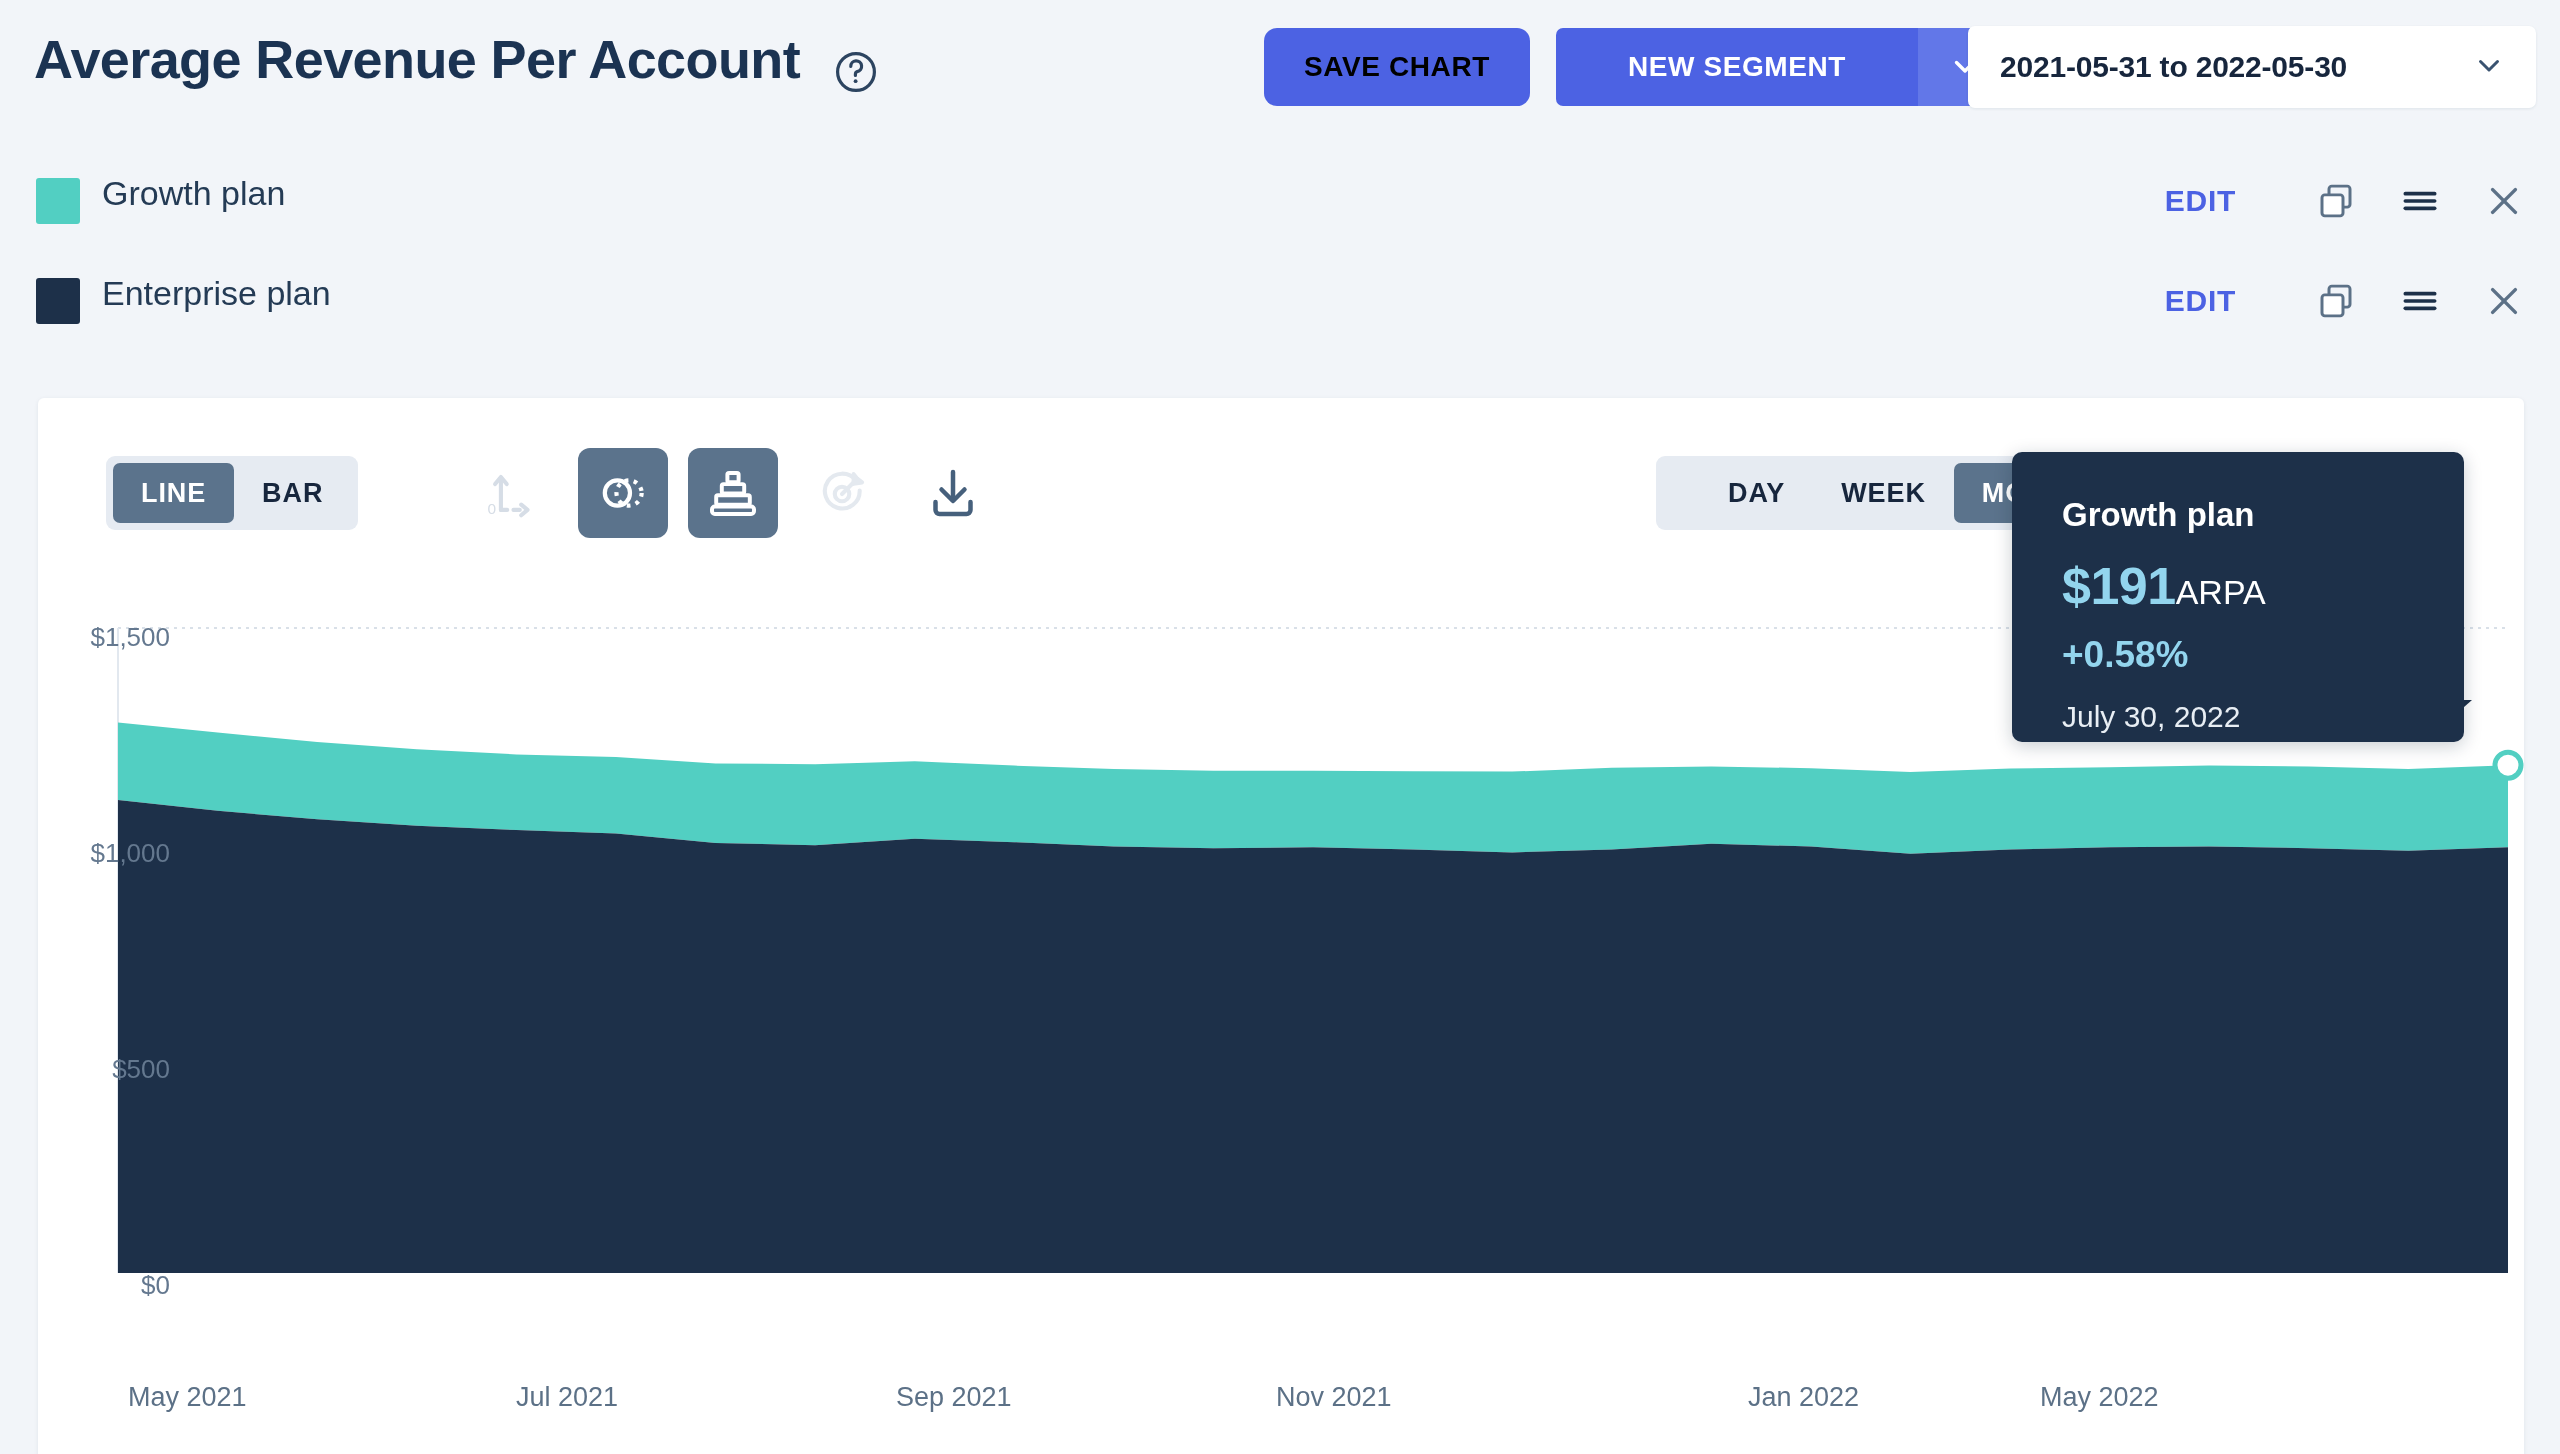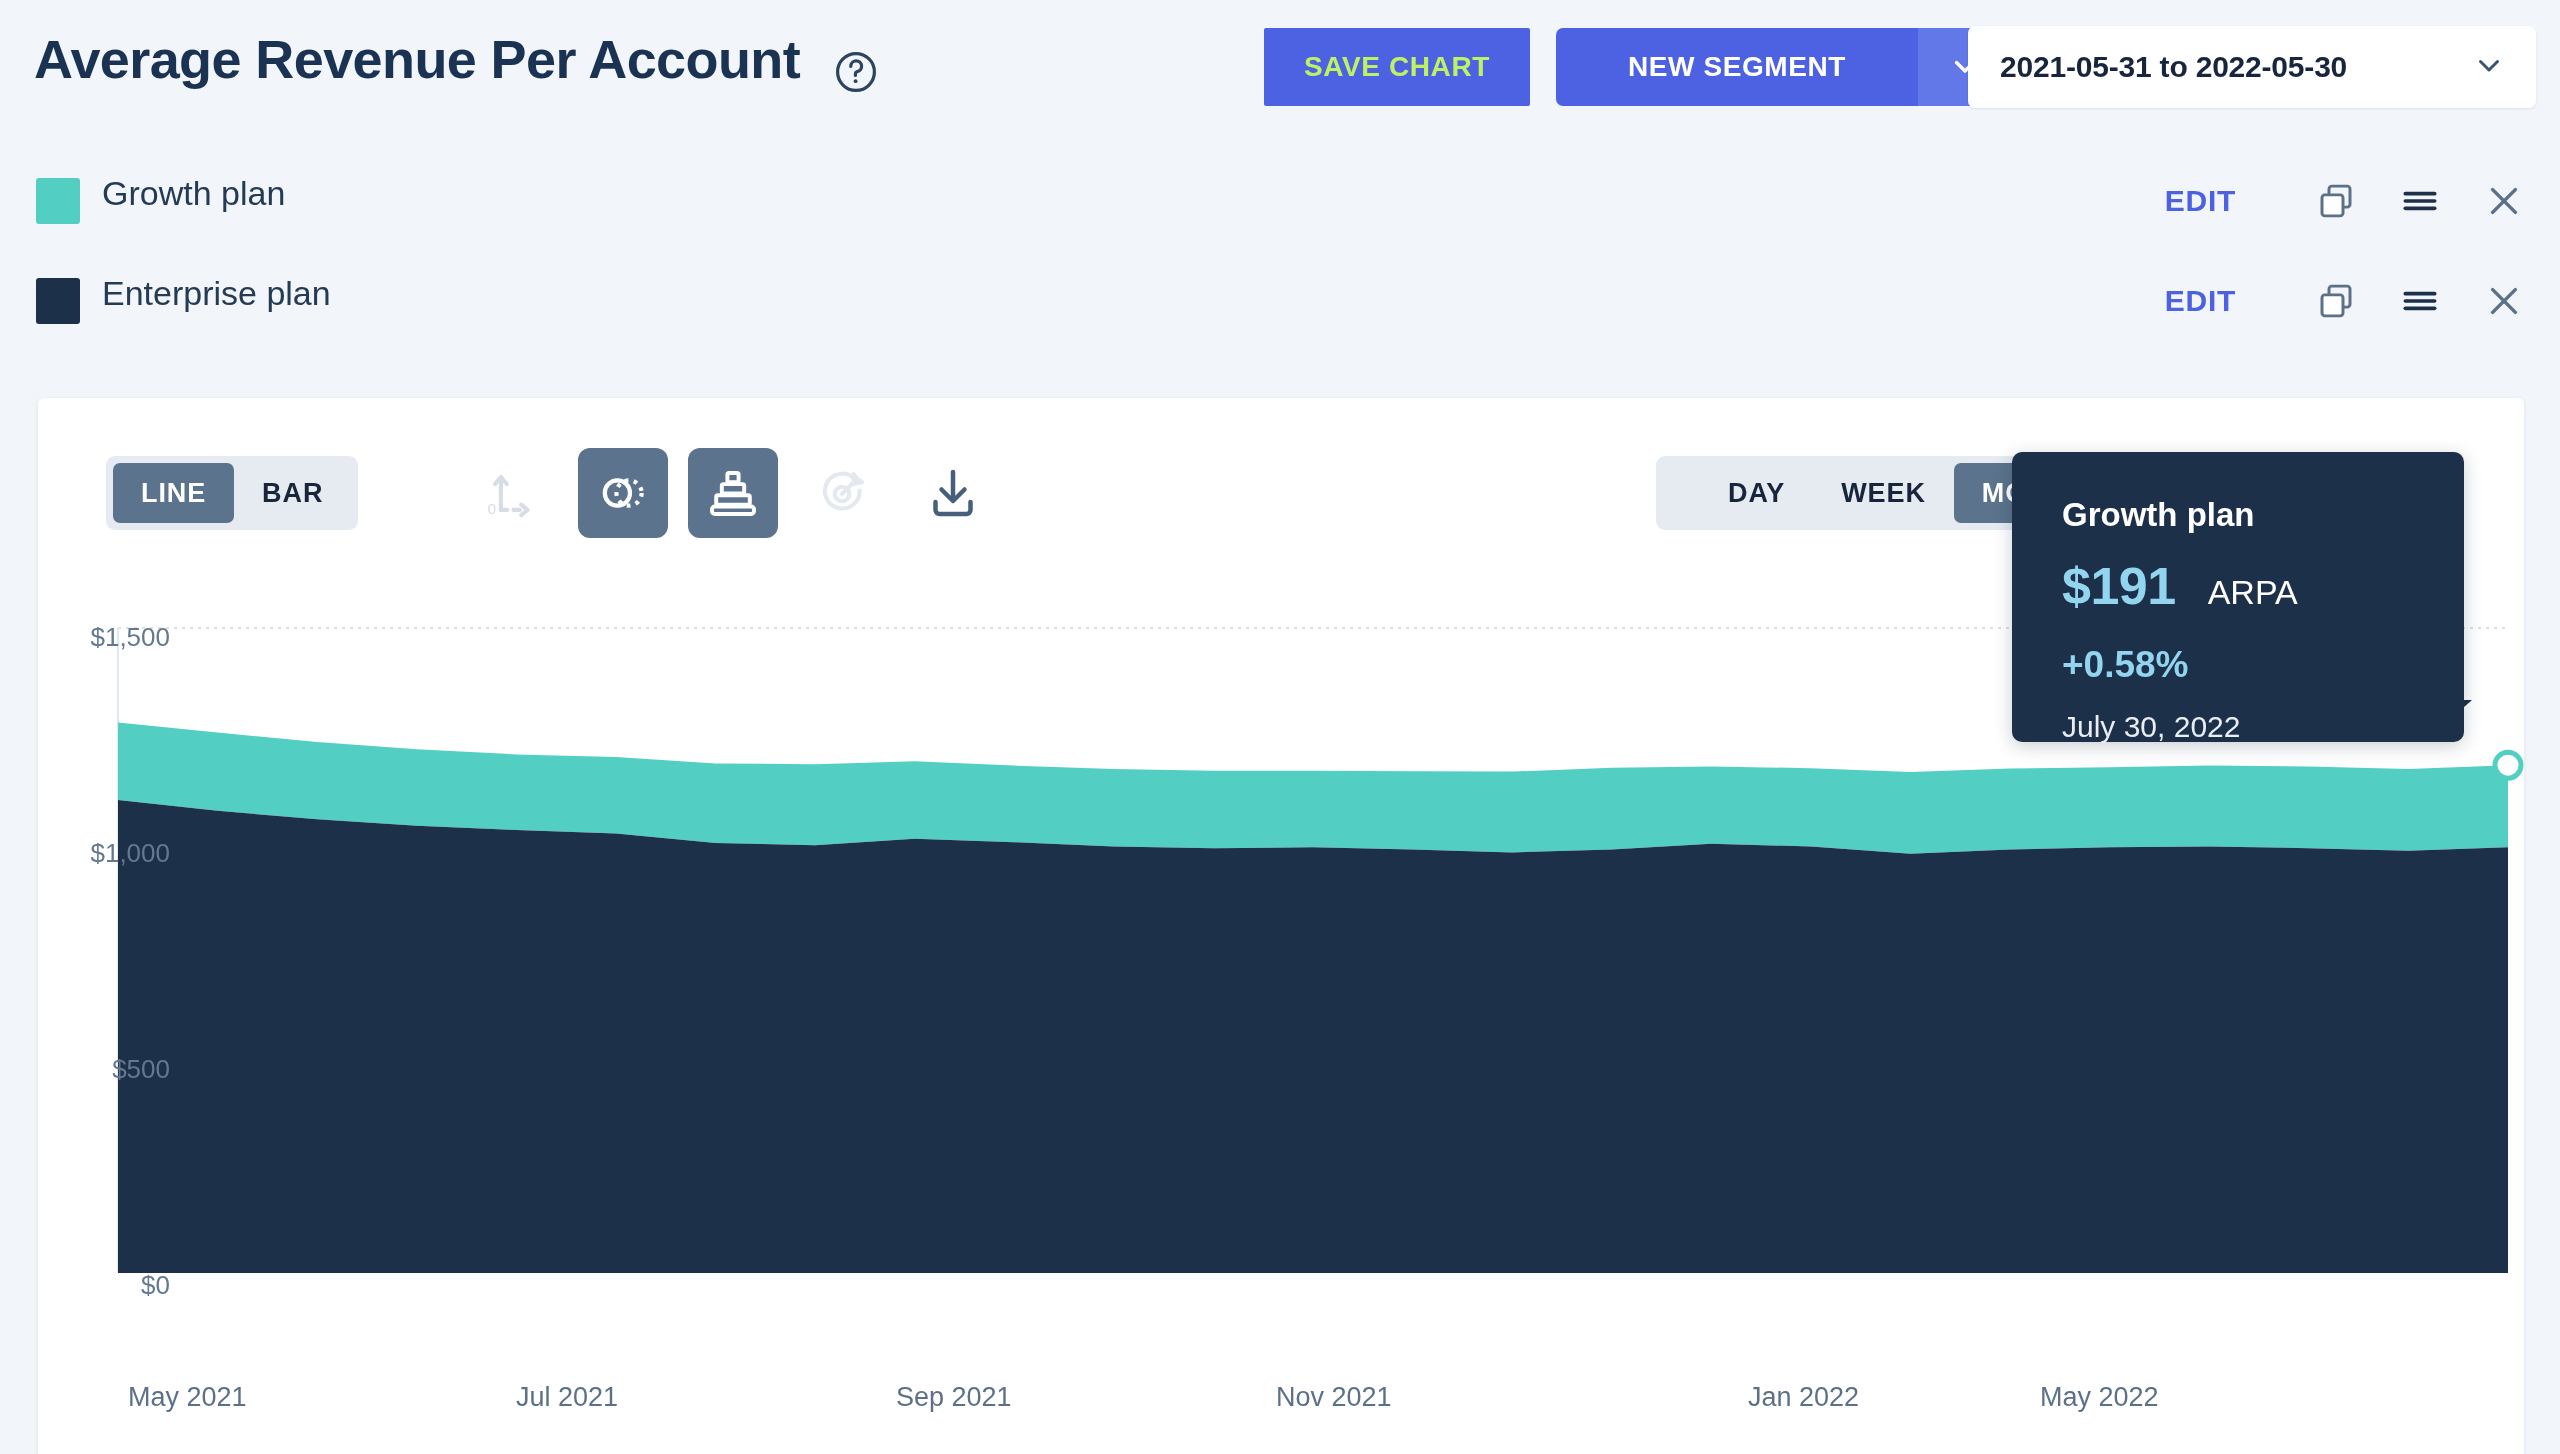--- a/index.html
+++ b/index.html
@@ -22,25 +22,25 @@
     color: #1B3352; letter-spacing: -0.6px;
     white-space: nowrap;
   }
   .help-icon {
     position: absolute; left: 832px; top: 48px;
     width: 48px; height: 48px;
   }
 
   .btn {
     position: absolute;
-    border: none; border-radius: 2px;
+    border: none; border-radius: 13px;
     font-family: "Liberation Sans", sans-serif;
     font-size: 28px; font-weight: 700;
     letter-spacing: 0.6px;
-    color: #bef264; cursor: pointer;
+    color: #000000; cursor: pointer;
     display: flex; align-items: center; justify-content: center;
   }
   .btn-save {
     left: 1264px; top: 28px; width: 266px; height: 78px;
     background: #4C62E3;
   }
   .segment-group {
     position: absolute; left: 1556px; top: 28px;
     width: 456px; height: 78px;
     border-radius: 7px; overflow: hidden;
@@ -169,21 +169,21 @@
     width: 452px; height: 290px;
     background: #1D3049; border-radius: 10px;
     padding: 44px 0 0 50px;
     box-shadow: 0 4px 18px rgba(15,30,50,0.22);
   }
   .tt-title {
     font-size: 33px; font-weight: 700; color: #fff;
     margin-bottom: 22px;
   }
   .tt-value-row {
-    display: flex; align-items: baseline; gap: 32px; margin-bottom: 28px;
+    display: flex; align-items: baseline; gap: 0; margin-bottom: 18px;
   }
   .tt-value { font-size: 52px; font-weight: 700; color: #93D5EE; letter-spacing: -0.5px; }
   .tt-unit { font-size: 34px; color: #fff; font-weight: 400; }
   .tt-delta-row { display: flex; align-items: baseline; gap: 24px; flex-direction: column; }
   .tt-delta { font-size: 37px; font-weight: 700; color: #93D5EE; }
   .tt-date { font-size: 30px; color: #E8EEF4; font-weight: 400; }
   .tt-arrow {
     position: absolute; left: 2438px; top: 700px;
     width: 0; height: 0;
     border-top: 30px solid #1D3049;

